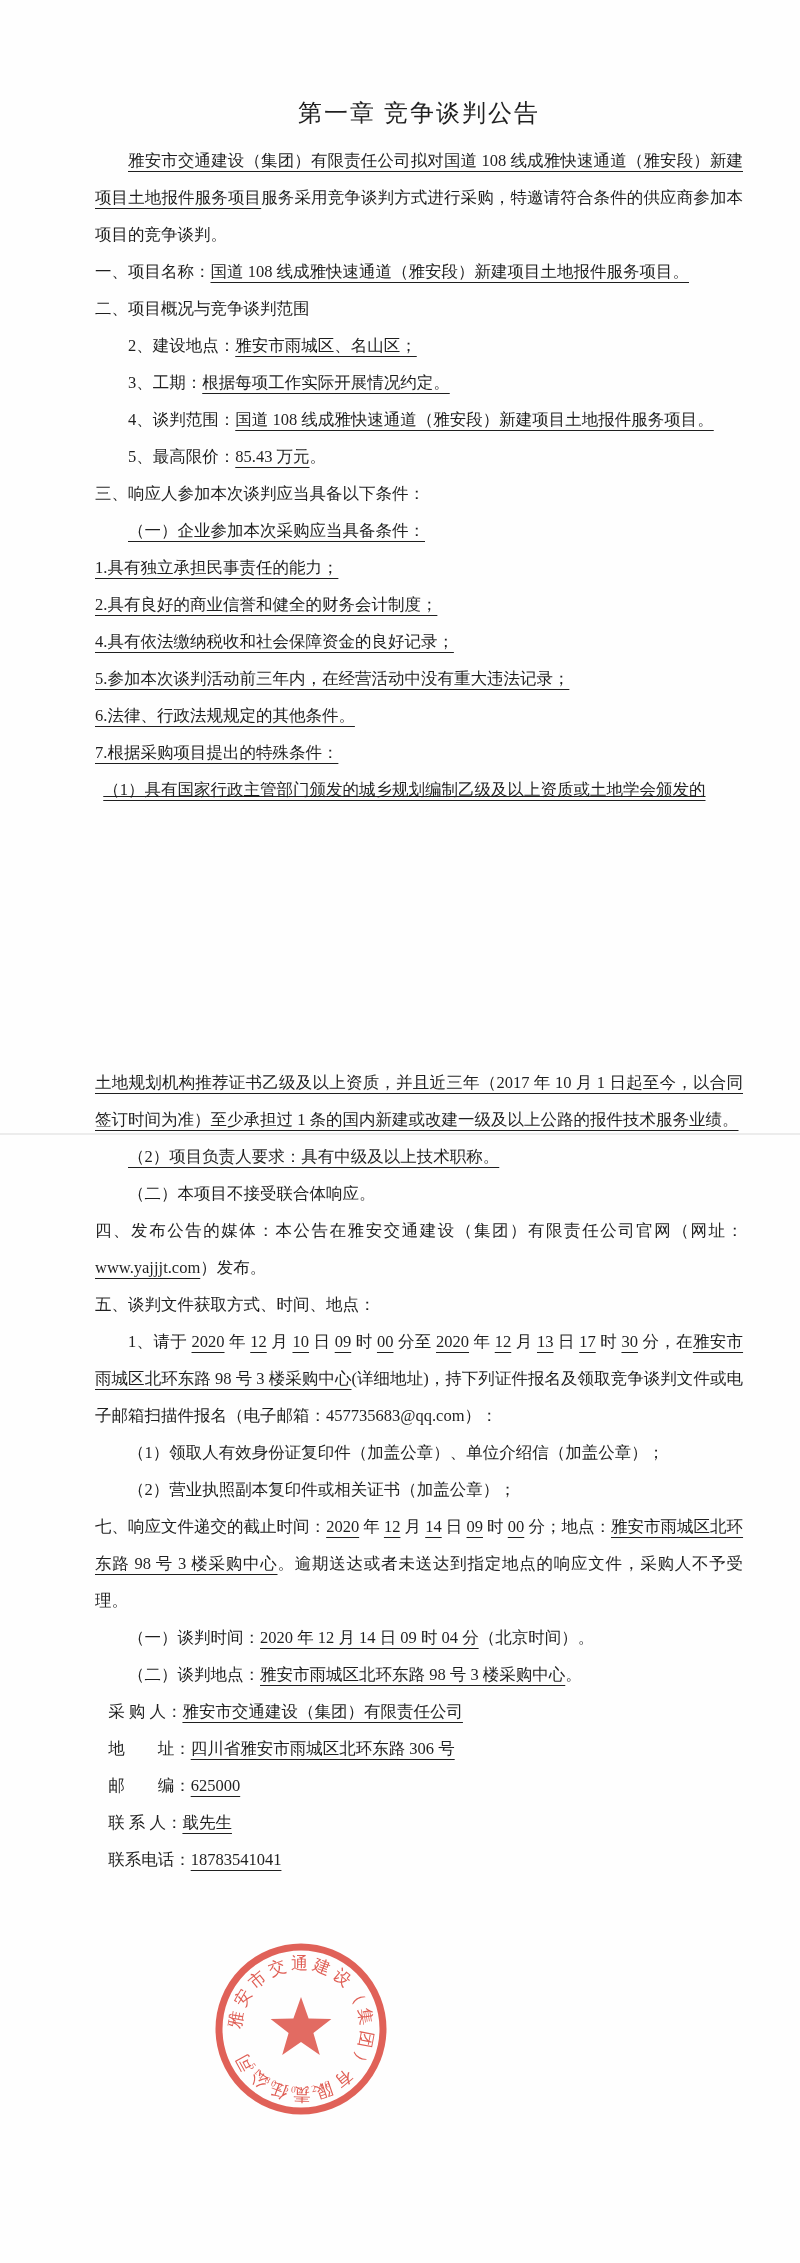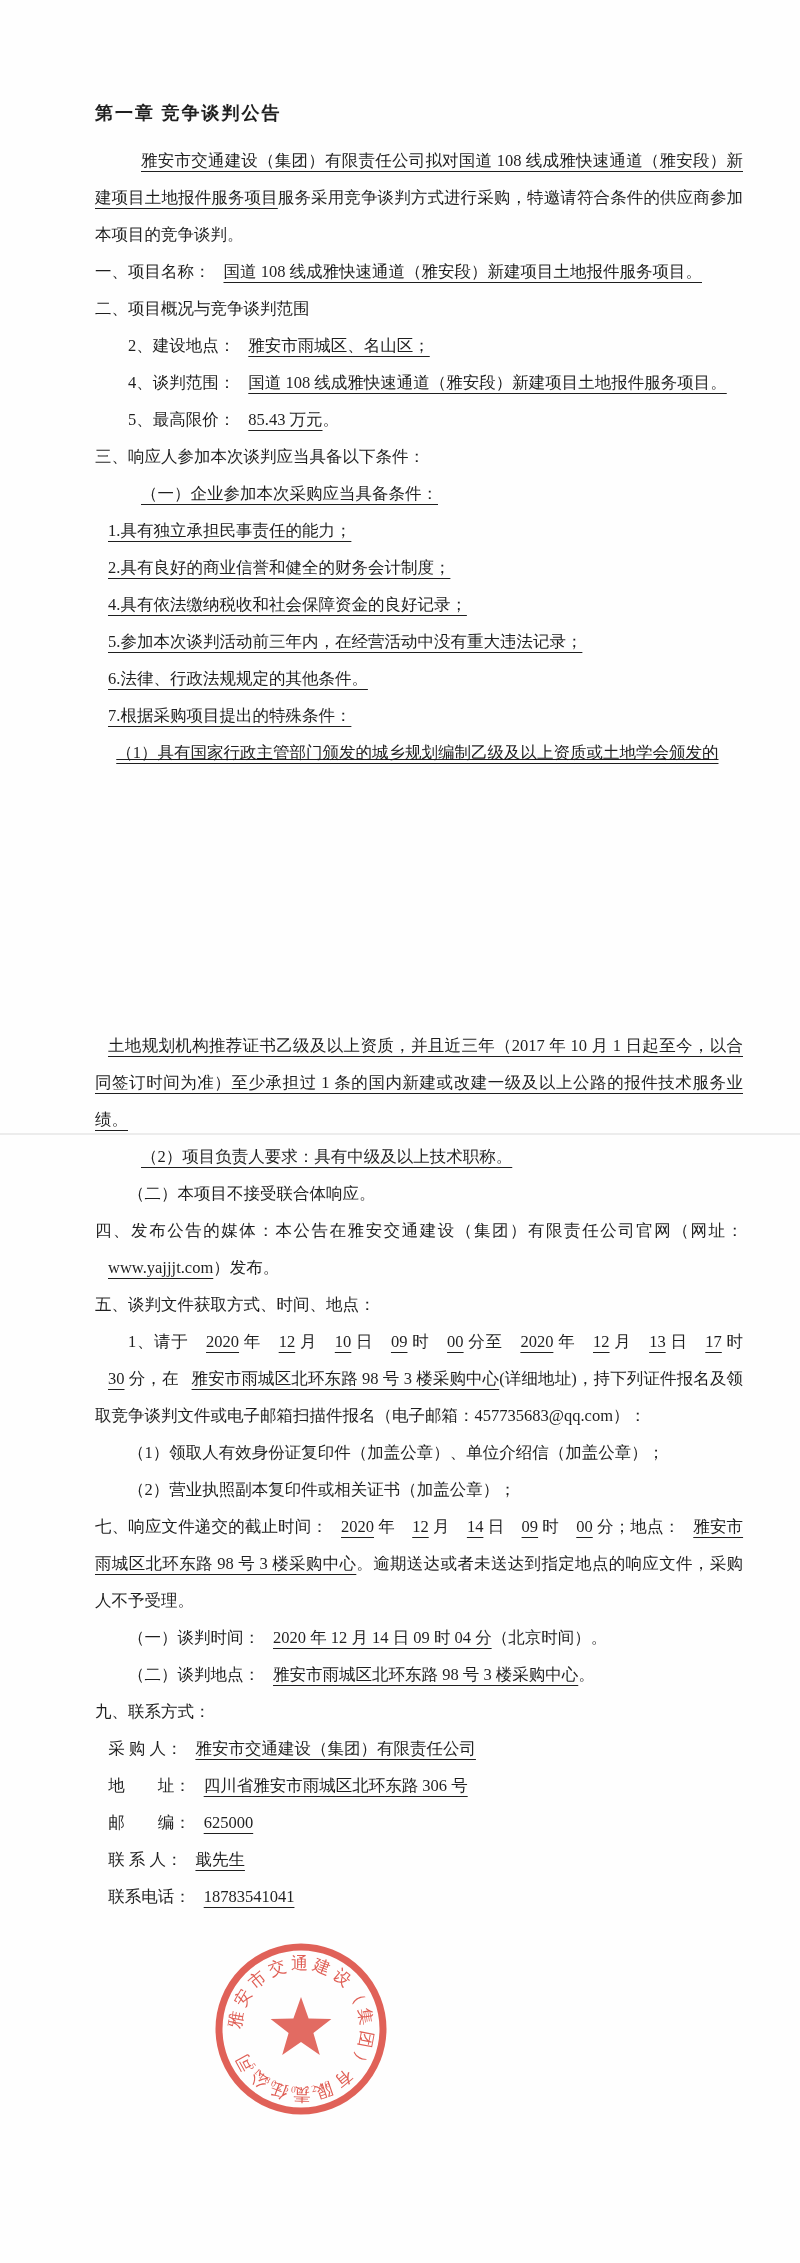--- a/index.html
+++ b/index.html
@@ -13,31 +13,32 @@
   }
   .content {
     position: absolute;
     left: 95px; top: 92px;
     width: 648px;
     font-size: 16.5px;
     line-height: 37px;
     text-align: justify;
   }
   .title {
-    font-size: 18px;
-    font-weight: bold;
+    font-size: 24px;
+    font-weight: normal;
+    text-align: center;
     margin: 0 0 8px 0;
     line-height: 42px;
     letter-spacing: 2px;
   }
   p.para { margin: 0; }
   .ind2 { text-indent: 2em; }
   .ind05 { text-indent: 0.5em; text-decoration: underline; }
   .indc { text-indent: 0.8em; }
-  .u { text-decoration: underline; text-underline-offset: 5px; text-decoration-thickness: 1px; margin-left: 13px; }
+  .u { text-decoration: underline; text-underline-offset: 5px; text-decoration-thickness: 1px; }
   .b { font-weight: normal; }
   .pagegap { height: 256px; }
   .page-divider {
     position: absolute;
     left: 0; top: 1133px;
     width: 800px; height: 2px;
     background: #ececec;
   }
   .seal {
     position: absolute;
@@ -53,20 +54,21 @@
 <body>
 
 <div class="content">
   <h1 class="title">第一章 竞争谈判公告</h1>
 
   <p class="para ind2"><span class="u">雅安市交通建设（集团）有限责任公司拟对国道 108 线成雅快速通道（雅安段）新建项目土地报件服务项目</span><span>服务采用竞争谈判方式进行采购，特邀请符合条件的供应商参加本项目的竞争谈判。</span></p>
 
   <p class="para"><span class="b">一、项目名称：</span><span class="u">国道 108 线成雅快速通道（雅安段）新建项目土地报件服务项目。</span></p>
   <p class="para"><span class="b">二、项目概况与竞争谈判范围</span></p>
   <p class="para ind2"><span class="b">2、建设地点：</span><span class="u">雅安市雨城区、名山区；</span></p>
+  <p class="para ind2"><span class="b">3、工期：</span><span class="u">根据每项工作实际开展情况约定。</span></p>
   <p class="para ind2"><span class="b">4、谈判范围：</span><span class="u">国道 108 线成雅快速通道（雅安段）新建项目土地报件服务项目。</span></p>
   <p class="para ind2"><span class="b">5、最高限价：</span><span class="u">85.43 万元</span><span>。</span></p>
 
   <p class="para"><span class="b">三、响应人参加本次谈判应当具备以下条件：</span></p>
   <p class="para ind2"><span class="u">（一）企业参加本次采购应当具备条件：</span></p>
   <p class="para"><span class="u">1.具有独立承担民事责任的能力；</span></p>
   <p class="para"><span class="u">2.具有良好的商业信誉和健全的财务会计制度；</span></p>
   <p class="para"><span class="u">4.具有依法缴纳税收和社会保障资金的良好记录；</span></p>
   <p class="para"><span class="u">5.参加本次谈判活动前三年内，在经营活动中没有重大违法记录；</span></p>
   <p class="para"><span class="u">6.法律、行政法规规定的其他条件。</span></p>
@@ -84,21 +86,20 @@
   <p class="para"><span class="b">五、谈判文件获取方式、时间、地点：</span></p>
   <p class="para ind2"><span>1、请于 </span><span class="u">2020</span><span> 年 </span><span class="u">12</span><span> 月 </span><span class="u">10</span><span> 日 </span><span class="u">09</span><span> 时 </span><span class="u">00</span><span> 分至 </span><span class="u">2020</span><span> 年 </span><span class="u">12</span><span> 月 </span><span class="u">13</span><span> 日 </span><span class="u">17</span><span> 时 </span><span class="u">30</span><span> 分，在</span><span class="u b">雅安市雨城区北环东路 98 号 3 楼采购中心</span><span>(详细地址)，持下列证件报名及领取竞争谈判文件或电子邮箱扫描件报名（电子邮箱：457735683@qq.com）：</span></p>
   <p class="para ind2"><span>（1）领取人有效身份证复印件（加盖公章）、单位介绍信（加盖公章）；</span></p>
   <p class="para ind2"><span>（2）营业执照副本复印件或相关证书（加盖公章）；</span></p>
 
   <p class="para"><span class="b">七、响应文件递交的截止时间：</span><span class="u">2020</span><span> 年 </span><span class="u">12</span><span> 月 </span><span class="u">14</span><span> 日 </span><span class="u">09</span><span> 时 </span><span class="u">00</span><span> 分；</span><span class="b">地点：</span><span class="u">雅安市雨城区北环东路 98 号 3 楼采购中心</span><span>。逾期送达或者未送达到指定地点的响应文件，采购人不予受理。</span></p>
 
   <p class="para ind2"><span>（一）谈判时间：</span><span class="u">2020 年 12 月 14 日 09 时 04 分</span><span>（北京时间）。</span></p>
   <p class="para ind2"><span>（二）谈判地点：</span><span class="u b">雅安市雨城区北环东路 98 号 3 楼采购中心</span><span>。</span></p>
 
-  <p class="para"><span class="b">九、联系方式：</span></p>
   <p class="para indc"><span>采 购 人：</span><span class="u">雅安市交通建设（集团）有限责任公司</span></p>
   <p class="para indc"><span>地　　址：</span><span class="u">四川省雅安市雨城区北环东路 306 号</span></p>
   <p class="para indc"><span>邮　　编：</span><span class="u">625000</span></p>
   <p class="para indc"><span>联 系 人：</span><span class="u">戢先生</span></p>
   <p class="para indc"><span>联系电话：</span><span class="u">18783541041</span></p>
 </div>
 
 <div class="page-divider"></div>
 
 <div class="seal">

